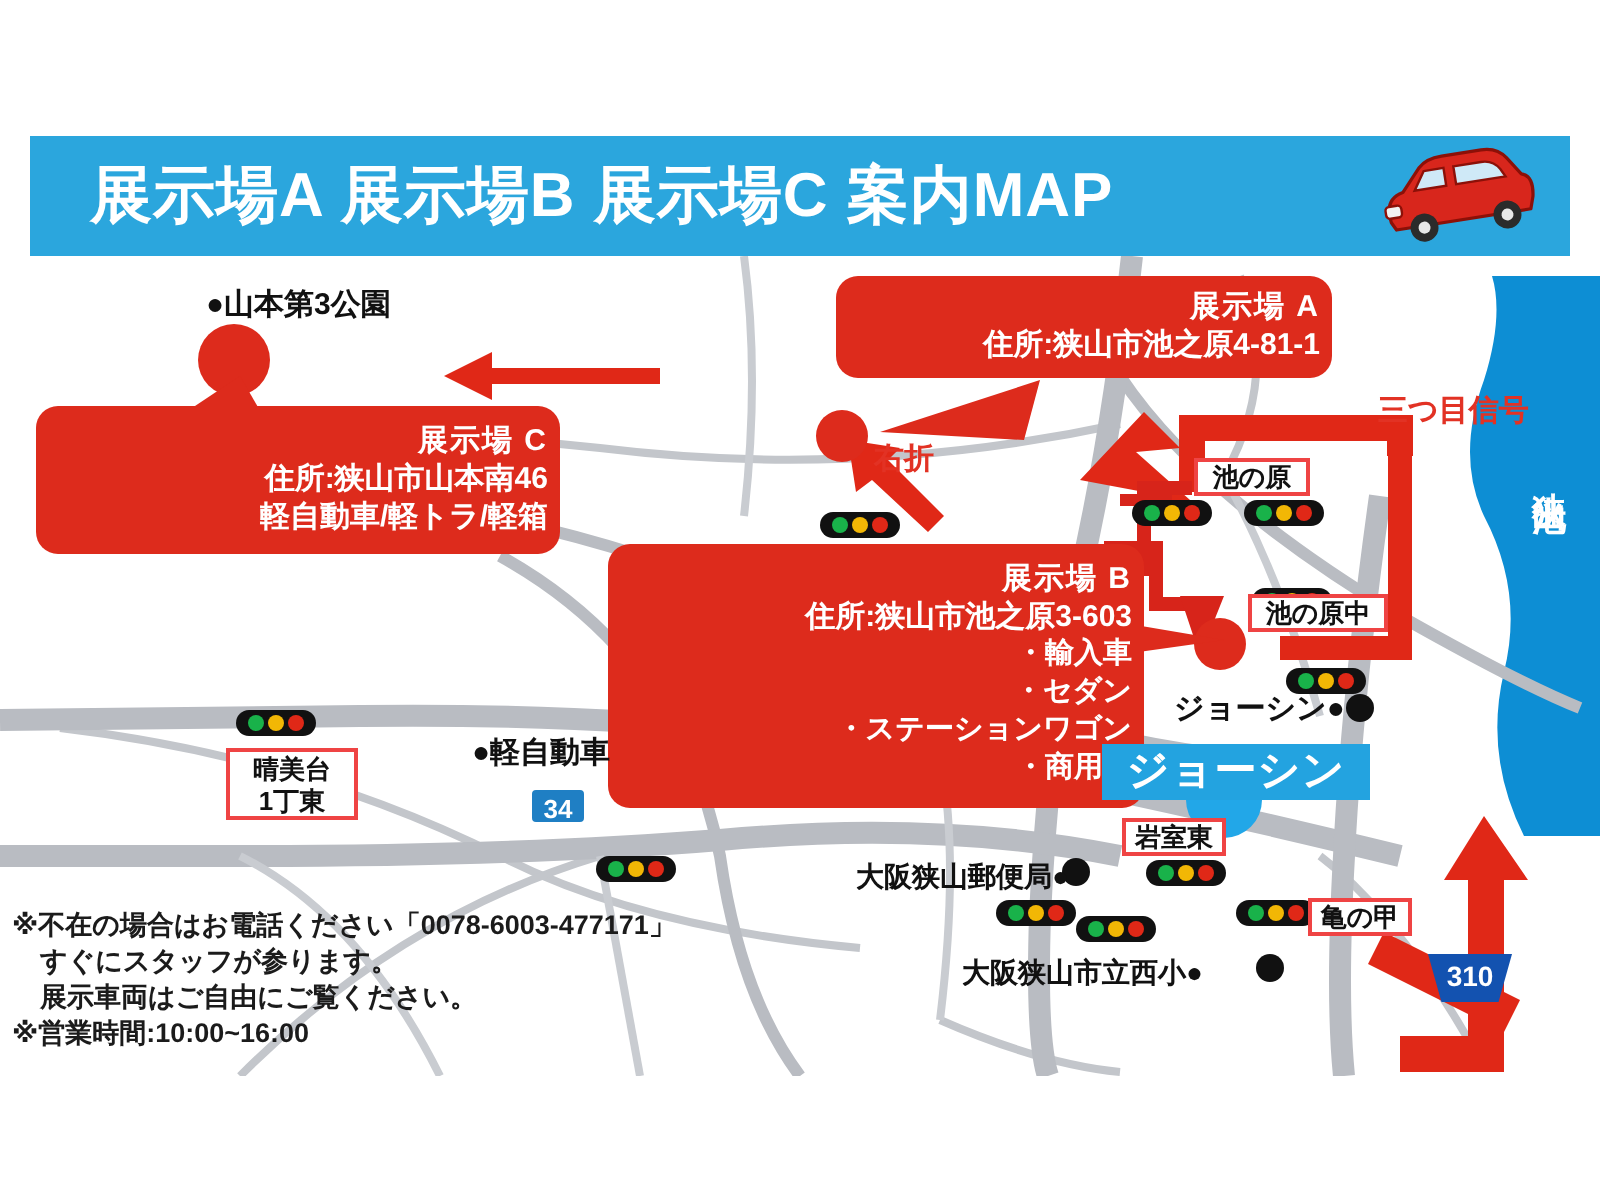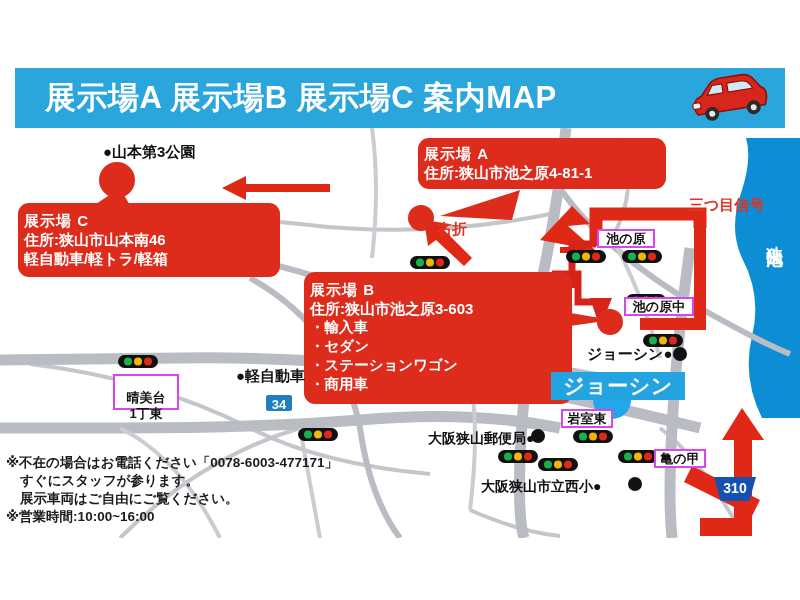--- a/index.html
+++ b/index.html
@@ -20,38 +20,38 @@
     letter-spacing:0.5px;white-space:nowrap;
   }
   .banner-car{position:absolute;left:686px;top:72px;width:86px;height:52px;}
 
   
   .mapsvg{position:absolute;left:0;top:128px;width:800px;height:410px;}
 
   
   .callout{
     position:absolute;background:#dd2b1c;border-radius:11px;
-    color:#fff;font-weight:bold;text-align:left;
+    color:#fff;font-weight:bold;text-align:right;
     box-sizing:border-box;
   }
   .callout .ttl{font-size:15px;line-height:19px;letter-spacing:1px;}
   .callout .ln{font-size:15px;line-height:19px;}
   .callout .bl{font-size:14.5px;line-height:19px;}
 
   #box-c{left:18px;top:203px;width:262px;padding:8px 6px 9px;}
   #box-a{left:418px;top:138px;width:248px;padding:6px 6px 7px;}
   #box-b{left:304px;top:272px;width:268px;padding:8px 6px 10px;}
 
   
 
   
   .lbl{position:absolute;font-weight:bold;white-space:nowrap;color:#111;}
   .lbl-box{
     position:absolute;font-weight:bold;white-space:nowrap;color:#111;
-    background:#fff;border:2px solid #d946ef;text-align:center;
+    background:#fff;border:2px solid #ef4444;text-align:center;
     box-sizing:border-box;
   }
   .lbl-red{position:absolute;font-weight:bold;white-space:nowrap;color:#e23224;}
 
   
   #carz{
     position:absolute;left:551px;top:372px;width:134px;height:28px;
     background:#23a3e0;color:#fff;font-weight:bold;font-size:21px;
     line-height:28px;text-align:center;letter-spacing:0.5px;
   }
@@ -306,21 +306,21 @@
   <div class="lbl-box" style="left:561px;top:409px;width:52px;height:19px;font-size:13px;line-height:16px;">岩室東</div>
 
   <div class="lbl-box" style="left:654px;top:449px;width:52px;height:19px;font-size:13px;line-height:16px;">亀の甲</div>
 
   <div class="lbl" style="left:428px;top:430px;font-size:14px;">大阪狭山郵便局●</div>
 
   <div class="lbl" style="left:481px;top:478px;font-size:14px;">大阪狭山市立西小●</div>
 
   <div class="lbl" style="left:236px;top:367px;font-size:15px;">●軽自動車</div>
 
-  <div class="lbl-box" style="left:113px;top:374px;width:66px;height:36px;font-size:13px;line-height:16px;padding-top:14px;">
+  <div class="lbl-box" style="left:113px;top:374px;width:66px;height:36px;font-size:13px;line-height:16px;padding-top:1px;">
     <div>晴美台</div>
     <div>1丁東</div>
   </div>
 
   <div class="shield34" style="left:264px;top:350px;">34</div>
 
   <div class="shield310" style="left:714px;top:477px;">310</div>
 
   <div class="note" id="note1">※不在の場合はお電話ください「0078-6003-477171」</div>
   <div class="note" id="note2">すぐにスタッフが参ります。</div>

